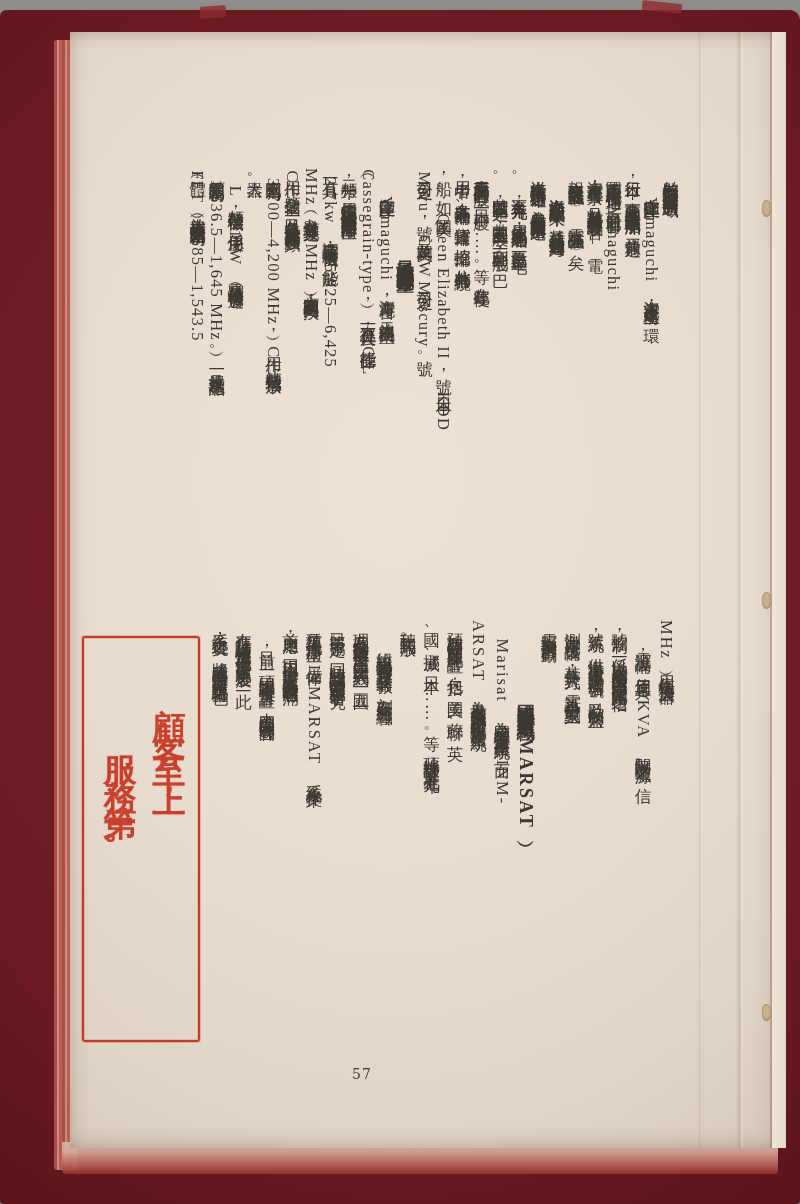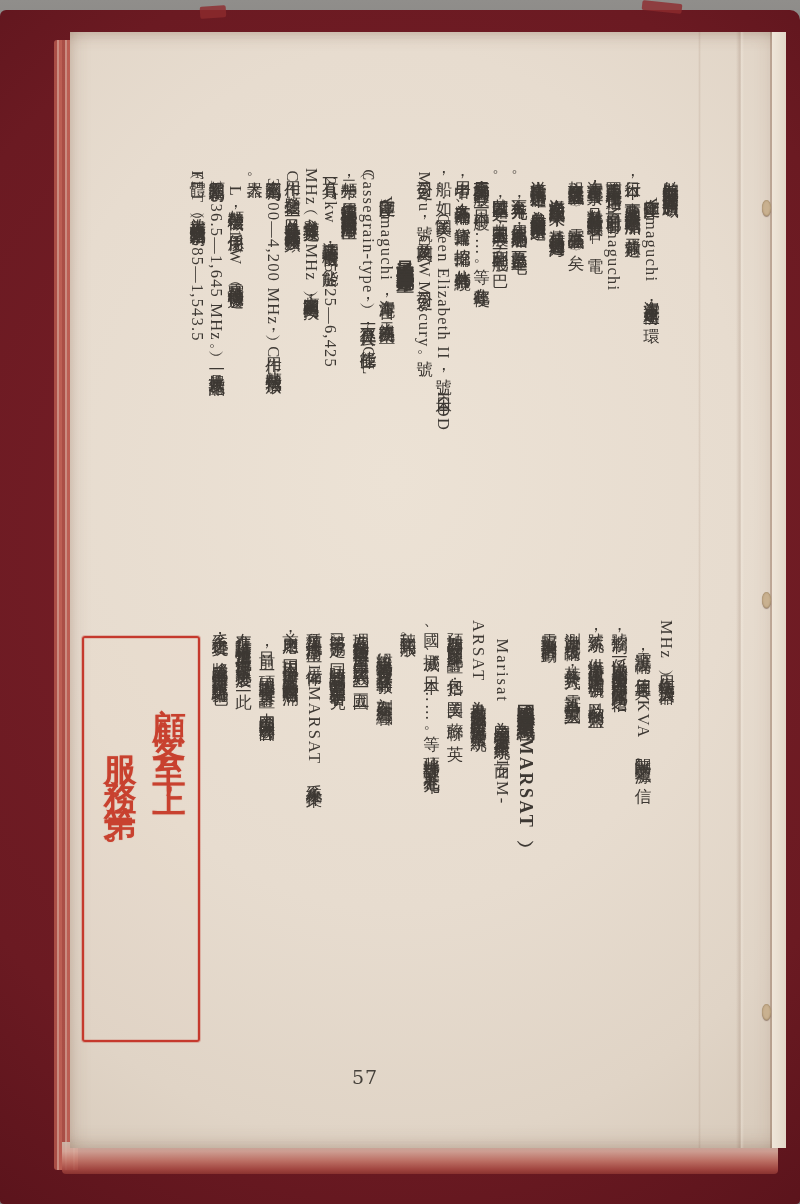--- a/index.html
+++ b/index.html
@@ -85,21 +85,21 @@
     font-size:33px;font-weight:700;color:#c8412f;letter-spacing:25px;
     text-shadow:0 0 1px rgba(200,65,47,.55);
     font-family:"Liberation Serif","DejaVu Serif",serif;
   }
   .stamp-col.c1{left:62px;top:44px;}
   .stamp-col.c2{left:13px;top:92px;}
 
   
   .pageno{
     position:absolute;left:282px;top:1034px;
-    font-size:19px;color:#45403a;letter-spacing:1px;
+    font-size:14px;color:#45403a;letter-spacing:1px;
     font-family:"DejaVu Serif","Liberation Serif",serif;
   }
 </style>
 </head>
 <body>
 
 <div class="cover"></div>
 <div class="edge-left"></div>
 <div class="edge-bottom"></div>
 <div class="red-mark rm1"></div>

